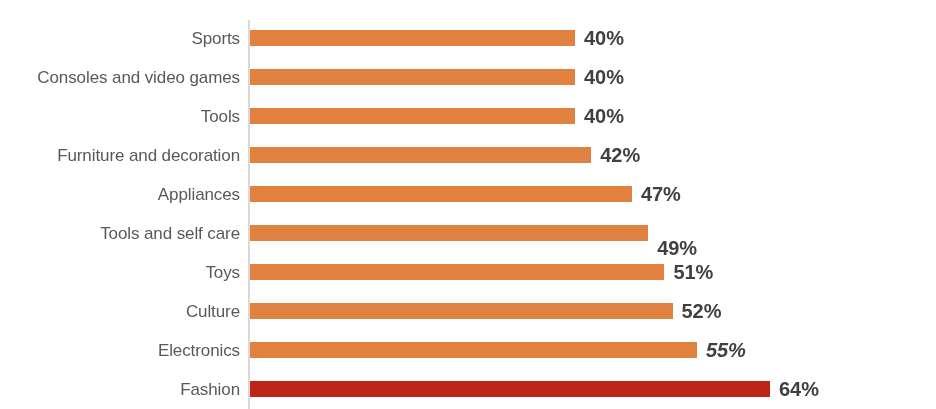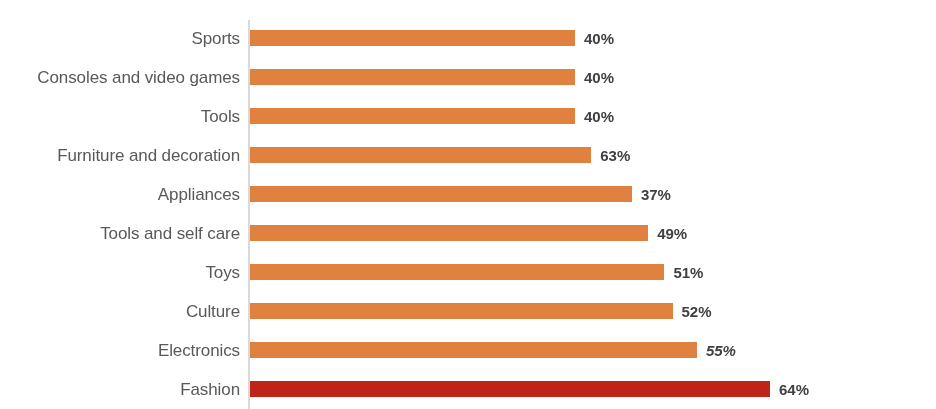--- a/index.html
+++ b/index.html
@@ -68,21 +68,21 @@
   }
   .bar.highlight {
     background: #bf2418;
   }
   .bar-value {
     position: absolute;
     top: 11px;
     height: 16px;
     display: flex;
     align-items: center;
-    font-size: 15px;
+    font-size: 20px;
     font-weight: bold;
     color: #404040;
     white-space: nowrap;
   }
 </style>
 </head>
 <body>
 
 <div id="chart-root">
   <div class="plot-area">
@@ -106,35 +106,35 @@
           <div class="cat-label">Tools</div>
           <div class="bar-track">
             <div class="bar" style="width: 325px; background: rgb(224, 129, 63);"></div>
             <div class="bar-value" style="left: 334px;">40%</div>
           </div>
         </div>
         <div class="bar-row" style="top: 124px;">
           <div class="cat-label">Furniture and decoration</div>
           <div class="bar-track">
             <div class="bar" style="width: 341.25px; background: rgb(224, 129, 63);"></div>
-            <div class="bar-value" style="left: 350.25px;">63%</div>
+            <div class="bar-value" style="left: 350.25px;">42%</div>
           </div>
         </div>
         <div class="bar-row" style="top: 163px;">
           <div class="cat-label">Appliances</div>
           <div class="bar-track">
             <div class="bar" style="width: 381.875px; background: rgb(224, 129, 63);"></div>
-            <div class="bar-value" style="left: 390.875px;">37%</div>
+            <div class="bar-value" style="left: 390.875px;">47%</div>
           </div>
         </div>
         <div class="bar-row" style="top: 202px;">
           <div class="cat-label">Tools and self care</div>
           <div class="bar-track">
             <div class="bar" style="width: 398.125px; background: rgb(224, 129, 63);"></div>
-            <div class="bar-value" style="left: 407.125px;">49%</div>
+            <div class="bar-value" style="left: 407.125px; margin-top: 15px;">49%</div>
           </div>
         </div>
         <div class="bar-row" style="top: 241px;">
           <div class="cat-label">Toys</div>
           <div class="bar-track">
             <div class="bar" style="width: 414.375px; background: rgb(224, 129, 63);"></div>
             <div class="bar-value" style="left: 423.375px;">51%</div>
           </div>
         </div>
         <div class="bar-row" style="top: 280px;">

